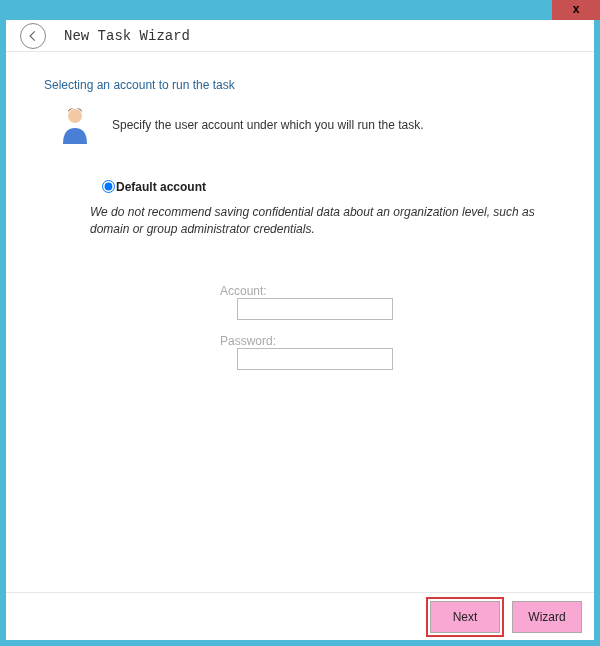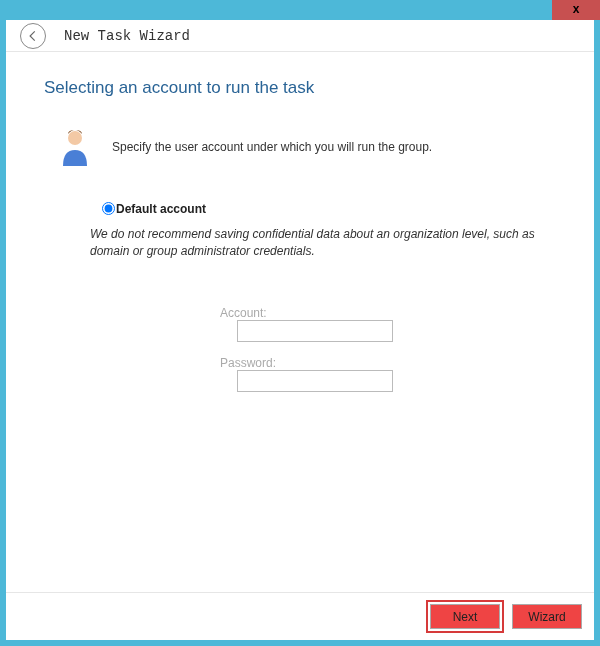--- a/index.html
+++ b/index.html
@@ -56,23 +56,23 @@
   .back-circle svg { width: 14px; height: 14px; }
   .window-title {
     font-size: 14px;
     color: #333;
   }
   .content {
     padding: 26px 38px 0 38px;
   }
   .page-heading {
     color: #2a6496;
-    font-size: 17px;
+    font-size: 12px;
     font-weight: 400;
-    margin-bottom: 30px;
+    margin-bottom: 14px;
   }
   .intro-row {
     display: flex;
     align-items: center;
     gap: 22px;
     margin-left: 16px;
     margin-bottom: 36px;
   }
   .user-icon svg { width: 30px; height: 38px; display:block; }
   .intro-text { font-size: 12px; color: #333; }
@@ -126,23 +126,23 @@
     border-top: 1px solid #e6e6e6;
     display: flex;
     justify-content: flex-end;
     align-items: center;
     gap: 8px;
     padding-right: 12px;
     background: #fff;
   }
   .btn {
     min-width: 70px;
-    height: 25px;
-    font-size: 12px;
-    background: #ef4444;
+    height: 32px;
+    font-size: 12px;
+    background: #f9a8d4;
     border: 1px solid #aaa;
     color: #222;
     padding: 0 10px;
   }
   .btn-next-wrap {
     border: 2px solid #d63a3a;
     padding: 2px;
     display: inline-flex;
   }
 </style>
@@ -169,21 +169,21 @@
     <div class="page-heading">Selecting an account to run the task</div>
 
     <div class="intro-row">
       <span class="user-icon">
         <svg viewBox="0 0 30 38">
           <circle cx="15" cy="10" r="7" fill="#f3c9a5"></circle>
           <path d="M8 6 Q15 -2 22 6 Q22 2 15 2 Q8 2 8 6" fill="#8a5a33"></path>
           <path d="M3 38 Q3 22 15 22 Q27 22 27 38 Z" fill="#4a7fd6"></path>
         </svg>
       </span>
-      <span class="intro-text">Specify the user account under which you will run the group.</span>
+      <span class="intro-text">Specify the user account under which you will run the task.</span>
     </div>
 
     <div class="radio-group">
       <label class="radio-row">
         <input type="radio" name="acct" checked="" style="">
         <span>Default account</span>
       </label>
       <div class="note">We do not recommend saving confidential data about an organization level, such as domain or group administrator credentials.</div>
     </div>
 

